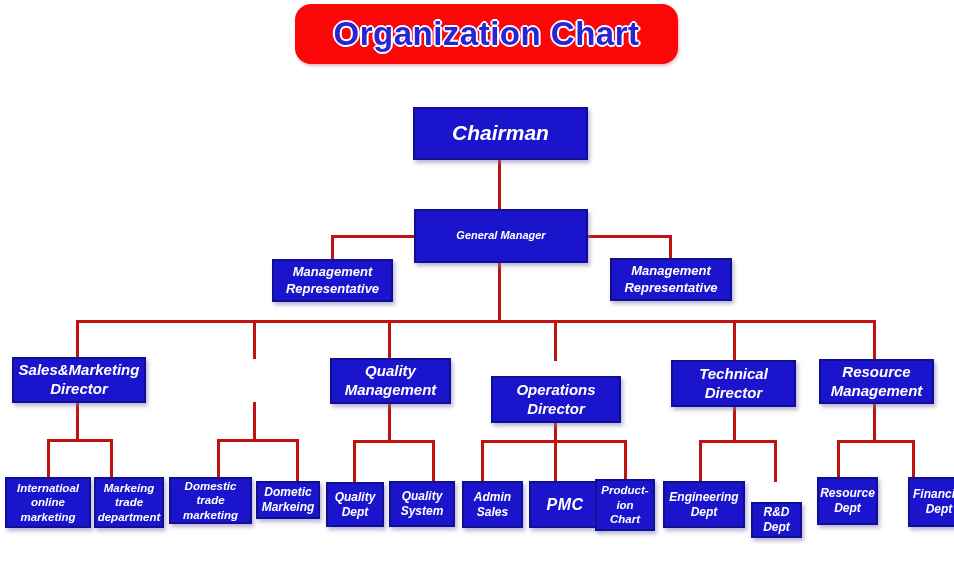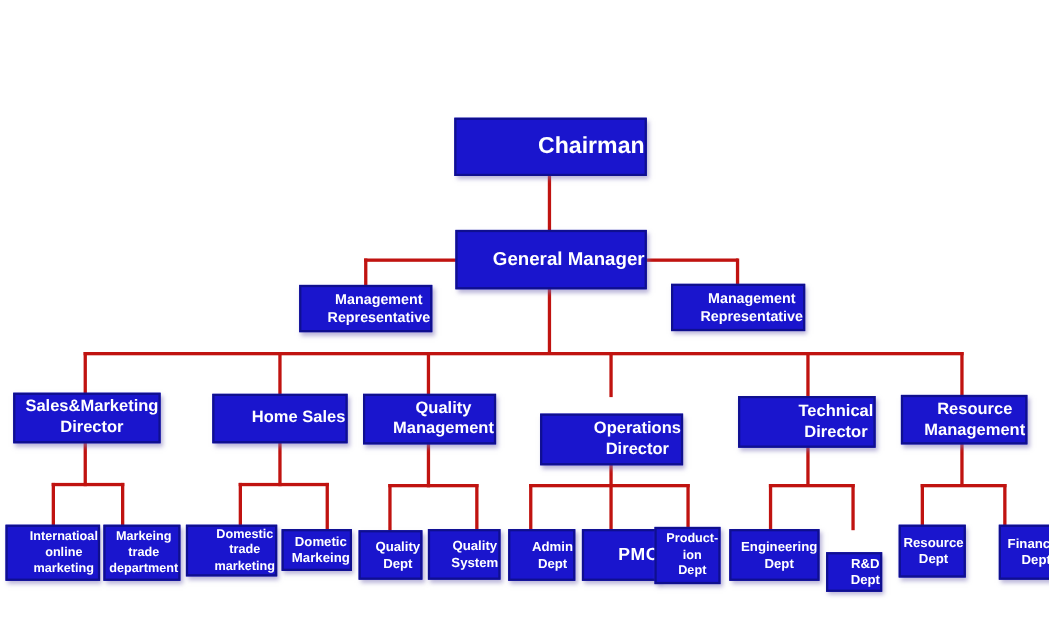--- a/index.html
+++ b/index.html
@@ -20,41 +20,44 @@
   .title-banner .ttl{
     font-size:33px;font-weight:bold;color:var(--banner-text);letter-spacing:.5px;
     text-shadow:-2px 0 0 #fff,2px 0 0 #fff,0 -2px 0 #fff,0 2px 0 #fff,
                 -1px -1px 0 #fff,1px -1px 0 #fff,-1px 1px 0 #fff,1px 1px 0 #fff;
     white-space:nowrap;
   }
   .node{
     position:absolute;box-sizing:border-box;
     background:var(--box-fill);border:2px solid var(--box-border);
     box-shadow:2px 3px 4px rgba(130,120,185,.55);
-    display:flex;align-items:center;justify-content:flex-end;text-align:center;
-    color:var(--box-text);font-weight:bold;
+    display:flex;align-items:center;justify-content:center;text-align:center;
+    color:var(--box-text);font-weight:bold;font-style:italic;
   }
   .node .lbl{white-space:pre-line;line-height:1.25;}
   .lv-chairman{font-size:21px;}
-  .lv-gm{font-size:17px;}
+  .lv-gm{font-size:11px;}
   .lv-mr{font-size:13px;}
   .lv2{font-size:15px;}
   .lv3{font-size:11.5px;}
   .lv3.two{font-size:12px;}
   .pmc{font-size:16px;letter-spacing:.5px;}
   .rd{font-size:13px;}
   .vl,.hl{position:absolute;background:var(--connector-red);}
   .vl{width:3px;}
   .hl{height:3px;}
 </style>
 </head>
 <body>
 
 <div class="stage">
 
+  <div class="title-banner">
+    <span class="ttl">Organization Chart</span>
+  </div>
 
   <div class="vl" style="left:498px;top:158px;height:52px"></div>
   <div class="hl" style="left:331px;top:235px;width:84px"></div>
   <div class="vl" style="left:331px;top:235px;height:25px"></div>
   <div class="hl" style="left:587px;top:235px;width:84px"></div>
   <div class="vl" style="left:669px;top:235px;height:24px"></div>
   <div class="vl" style="left:498px;top:262px;height:60px"></div>
   <div class="hl" style="left:76px;top:320px;width:800px"></div>
   <div class="vl" style="left:76px;top:320px;height:38px"></div>
   <div class="vl" style="left:253px;top:320px;height:39px"></div>
@@ -105,23 +108,20 @@
   </div>
   <div class="node lv-mr" style="left:610px;top:258px;width:122px;height:43px">
     <span class="lbl">Management
 Representative</span>
   </div>
 
   <div class="node lv2" style="left:12px;top:357px;width:134px;height:46px">
     <span class="lbl">Sales&amp;Marketing
 Director</span>
   </div>
-  <div class="node lv2" style="left:193px;top:358px;width:123px;height:45px">
-    <span class="lbl">Home Sales</span>
-  </div>
   <div class="node lv2" style="left:330px;top:358px;width:121px;height:46px">
     <span class="lbl">Quality
 Management</span>
   </div>
   <div class="node lv2" style="left:491px;top:376px;width:130px;height:47px">
     <span class="lbl">Operations
 Director</span>
   </div>
   <div class="node lv2" style="left:671px;top:360px;width:125px;height:47px">
     <span class="lbl">Technical
@@ -154,29 +154,29 @@
   <div class="node lv3 two" style="left:326px;top:482px;width:58px;height:45px">
     <span class="lbl">Quality
 Dept</span>
   </div>
   <div class="node lv3 two" style="left:389px;top:481px;width:66px;height:46px">
     <span class="lbl">Quality
 System</span>
   </div>
   <div class="node lv3 two" style="left:462px;top:481px;width:61px;height:47px">
     <span class="lbl">Admin
-Dept</span>
+Sales</span>
   </div>
   <div class="node pmc" style="left:529px;top:481px;width:72px;height:47px">
     <span class="lbl">PMC</span>
   </div>
   <div class="node lv3" style="left:595px;top:479px;width:60px;height:52px">
     <span class="lbl">Product-
 ion
-Dept</span>
+Chart</span>
   </div>
   <div class="node lv3 two" style="left:663px;top:481px;width:82px;height:47px">
     <span class="lbl">Engineering
 Dept</span>
   </div>
   <div class="node lv3 two rd" style="left:751px;top:502px;width:51px;height:36px">
     <span class="lbl">R&amp;D
 Dept</span>
   </div>
   <div class="node lv3 two" style="left:817px;top:477px;width:61px;height:48px">

